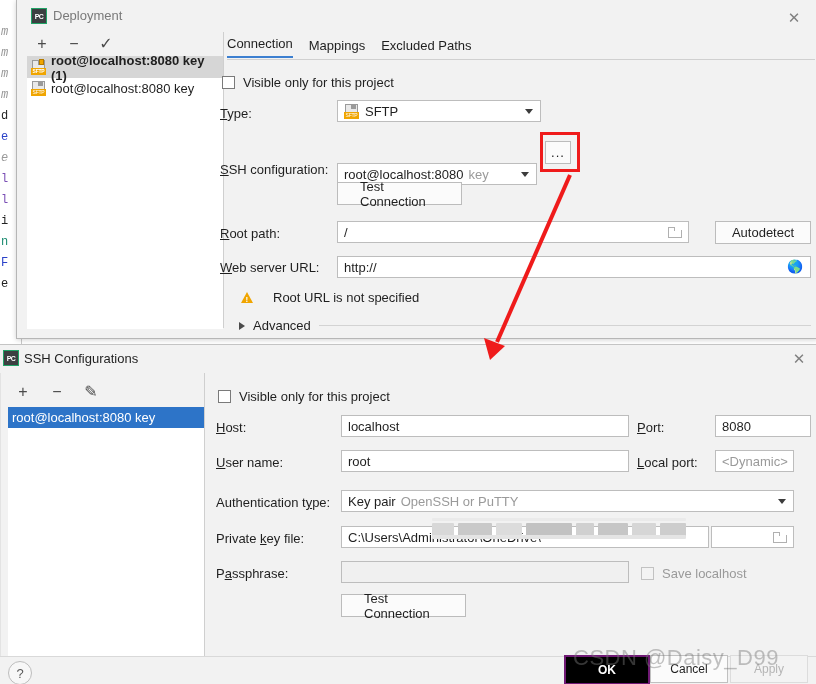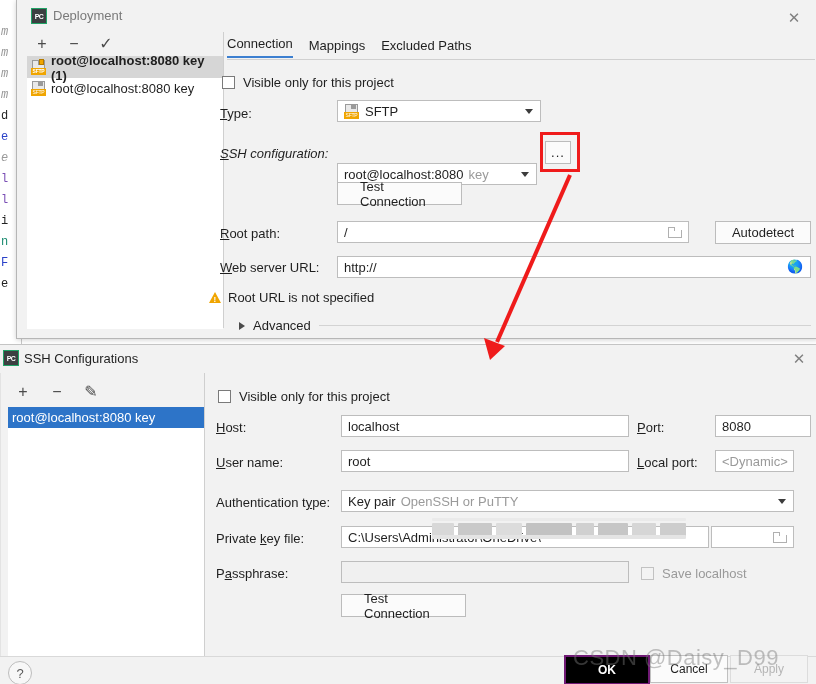--- a/index.html
+++ b/index.html
@@ -214,21 +214,21 @@
   <div class="abs combo" style="left:320px;top:100px;width:204px;">
     <span class="sftp-badge" style="margin-right:6px;">
       <span class="page"></span>
         <span class="fold"></span>
         <span class="tag">SFTP</span>
     </span>
     <span>SFTP</span>
     <span class="caret"></span>
   </div>
 
-  <div class="abs field-label" style="left:203px;top:146px;font-style:italic;">
+  <div class="abs field-label" style="left:203px;top:162px;">
     <u>S</u>SH configuration:
   </div>
   <div class="abs combo" style="left:320px;top:141px;width:200px;">
     <span>root@localhost:8080</span>
     <span class="grey" style="margin-left:5px;">key</span>
     <span class="caret"></span>
   </div>
   <div class="abs btn" style="left:528px;top:141px;width:26px;height:23px;padding:0;letter-spacing:1px;">...</div>
 
   <div class="abs btn" style="left:320px;top:182px;width:125px;height:23px;">
@@ -250,21 +250,21 @@
   </div>
 
   <div class="abs field-label" style="left:203px;top:260px;">
     <u>W</u>eb server URL:
   </div>
   <div class="abs tfield" style="left:320px;top:256px;width:474px;justify-content:space-between;">
     <span>http://</span>
     <span style="color:#555;font-size:13px;line-height:12px;">🌎</span>
   </div>
 
-  <div class="abs" style="left:192px;top:290px;display:flex;align-items:center;gap:7px;">
+  <div class="abs" style="left:224px;top:290px;display:flex;align-items:center;gap:20px;">
     <span class="warn-tri"></span>
     <span class="field-label">Root URL is not specified</span>
   </div>
 
   <div class="abs" style="left:222px;top:318px;display:flex;align-items:center;gap:8px;width:572px;">
     <span class="tri-right"></span>
     <span class="field-label">Advanced</span>
     <span style="flex:1;height:1px;background:#d3d3d3;"></span>
   </div>
 </div>

